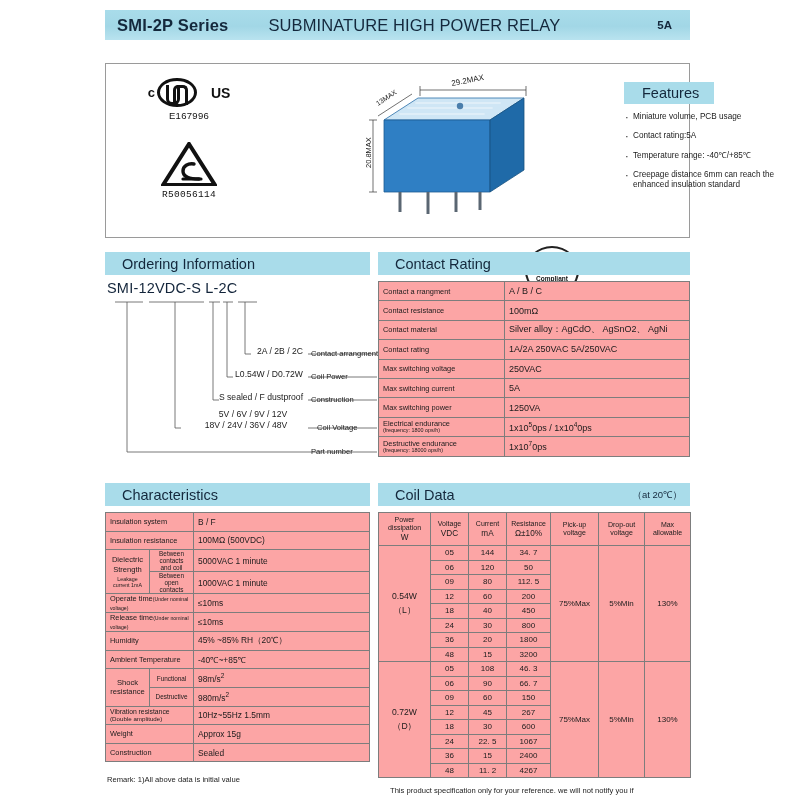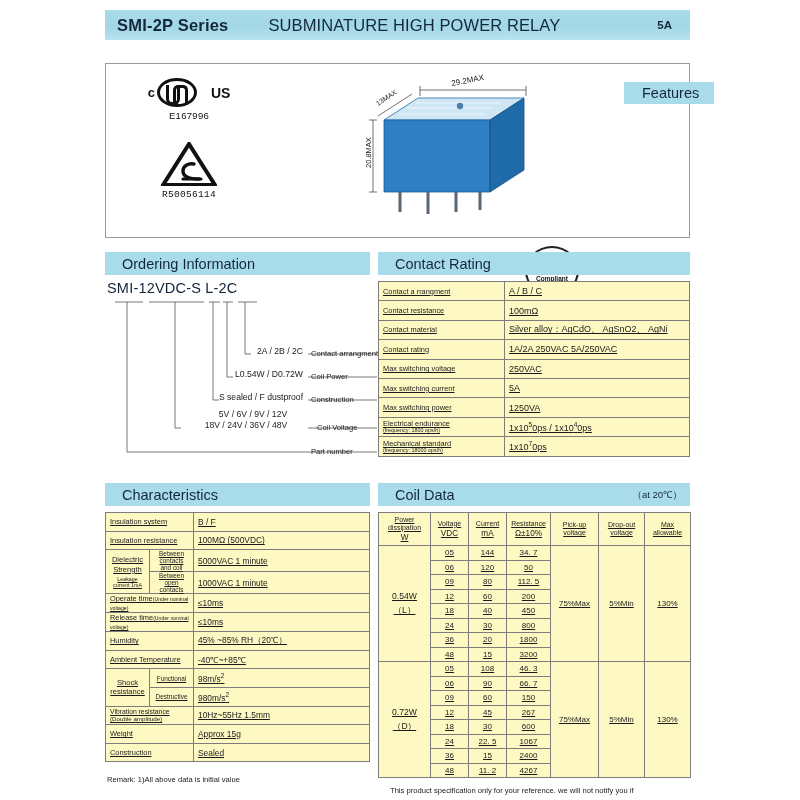--- a/index.html
+++ b/index.html
@@ -112,21 +112,21 @@
     font-size: 14.5px; color: #12243a; letter-spacing: .2px; white-space: nowrap;
   }
   .ord-label {
     position: absolute; font-size: 7.6px; color: #1b1b1b; white-space: nowrap;
   }
   .ord-value {
     position: absolute; font-size: 8.6px; color: #1b1b1b; white-space: nowrap; text-align: center;
   }
 
   
-  table.dt { border-collapse: collapse; table-layout: fixed; background: #fef9c3; text-decoration: underline; }
+  table.dt { border-collapse: collapse; table-layout: fixed; background: #fca5a5; }
   table.dt td, table.dt th {
     border: 1px solid #7d7d7d; padding: 0 4px; color: #1b1b1b; vertical-align: middle;
   }
   .lbl { font-size: 7.4px; }
   .val { font-size: 9px; margin-top: 32px; }
 
   #tbl-contact { position: absolute; left: 378px; top: 281px; width: 312px; }
   #tbl-contact td { height: 19.4px; }
   #tbl-contact td.lbl { width: 126px; }
   .sub-note { font-size: 5.4px; display: block; line-height: 1.1; }
@@ -237,20 +237,26 @@
         <text x="15" y="96" font-family="Liberation Sans, sans-serif" font-size="7.5" fill="#222" transform="rotate(-90 15 96)">20.8MAX</text>
       </svg>
     </div>
 
     <div class="rohs">
       <span class="rohs-main">RoHS</span>
       <span class="rohs-sub">Compliant</span>
     </div>
 
     <div class="features-hd">Features</div>
+    <div class="features-list">
+      <div class="feat-item">Miniature volume, PCB usage</div>
+      <div class="feat-item">Contact rating:5A</div>
+      <div class="feat-item">Temperature range:  -40℃/+85℃</div>
+      <div class="feat-item">Creepage distance 6mm can reach the enhanced insulation standard</div>
+    </div>
   </div>
 
   <div class="sec-hd" id="hd-ordering">Ordering  Information</div>
 
   <div class="ord-wrap">
     <div class="ord-pn">SMI-12VDC-S L-2C</div>
 
     <svg width="272" height="180" style="position:absolute;left:0;top:0;">
       <g stroke="#555" stroke-width="0.8" fill="none">
 
@@ -332,21 +338,21 @@
       </tr>
       <tr>
         <td class="lbl">
           <span>Electrical endurance</span>
           <span class="sub-note">(frequency: 1800 ops/h)</span>
         </td>
         <td class="val">1x10<sup>5</sup>0ps / 1x10<sup>4</sup>0ps</td>
       </tr>
       <tr>
         <td class="lbl">
-          <span>Mechanical standard</span>
+          <span>Destructive endurance</span>
           <span class="sub-note">(frequency: 18000 ops/h)</span>
         </td>
         <td class="val">1x10<sup>7</sup>0ps</td>
       </tr>
     </tbody>
   </table>
 
   <div class="sec-hd" id="hd-charact">Characteristics</div>
 
   <table class="dt" id="tbl-charact">

